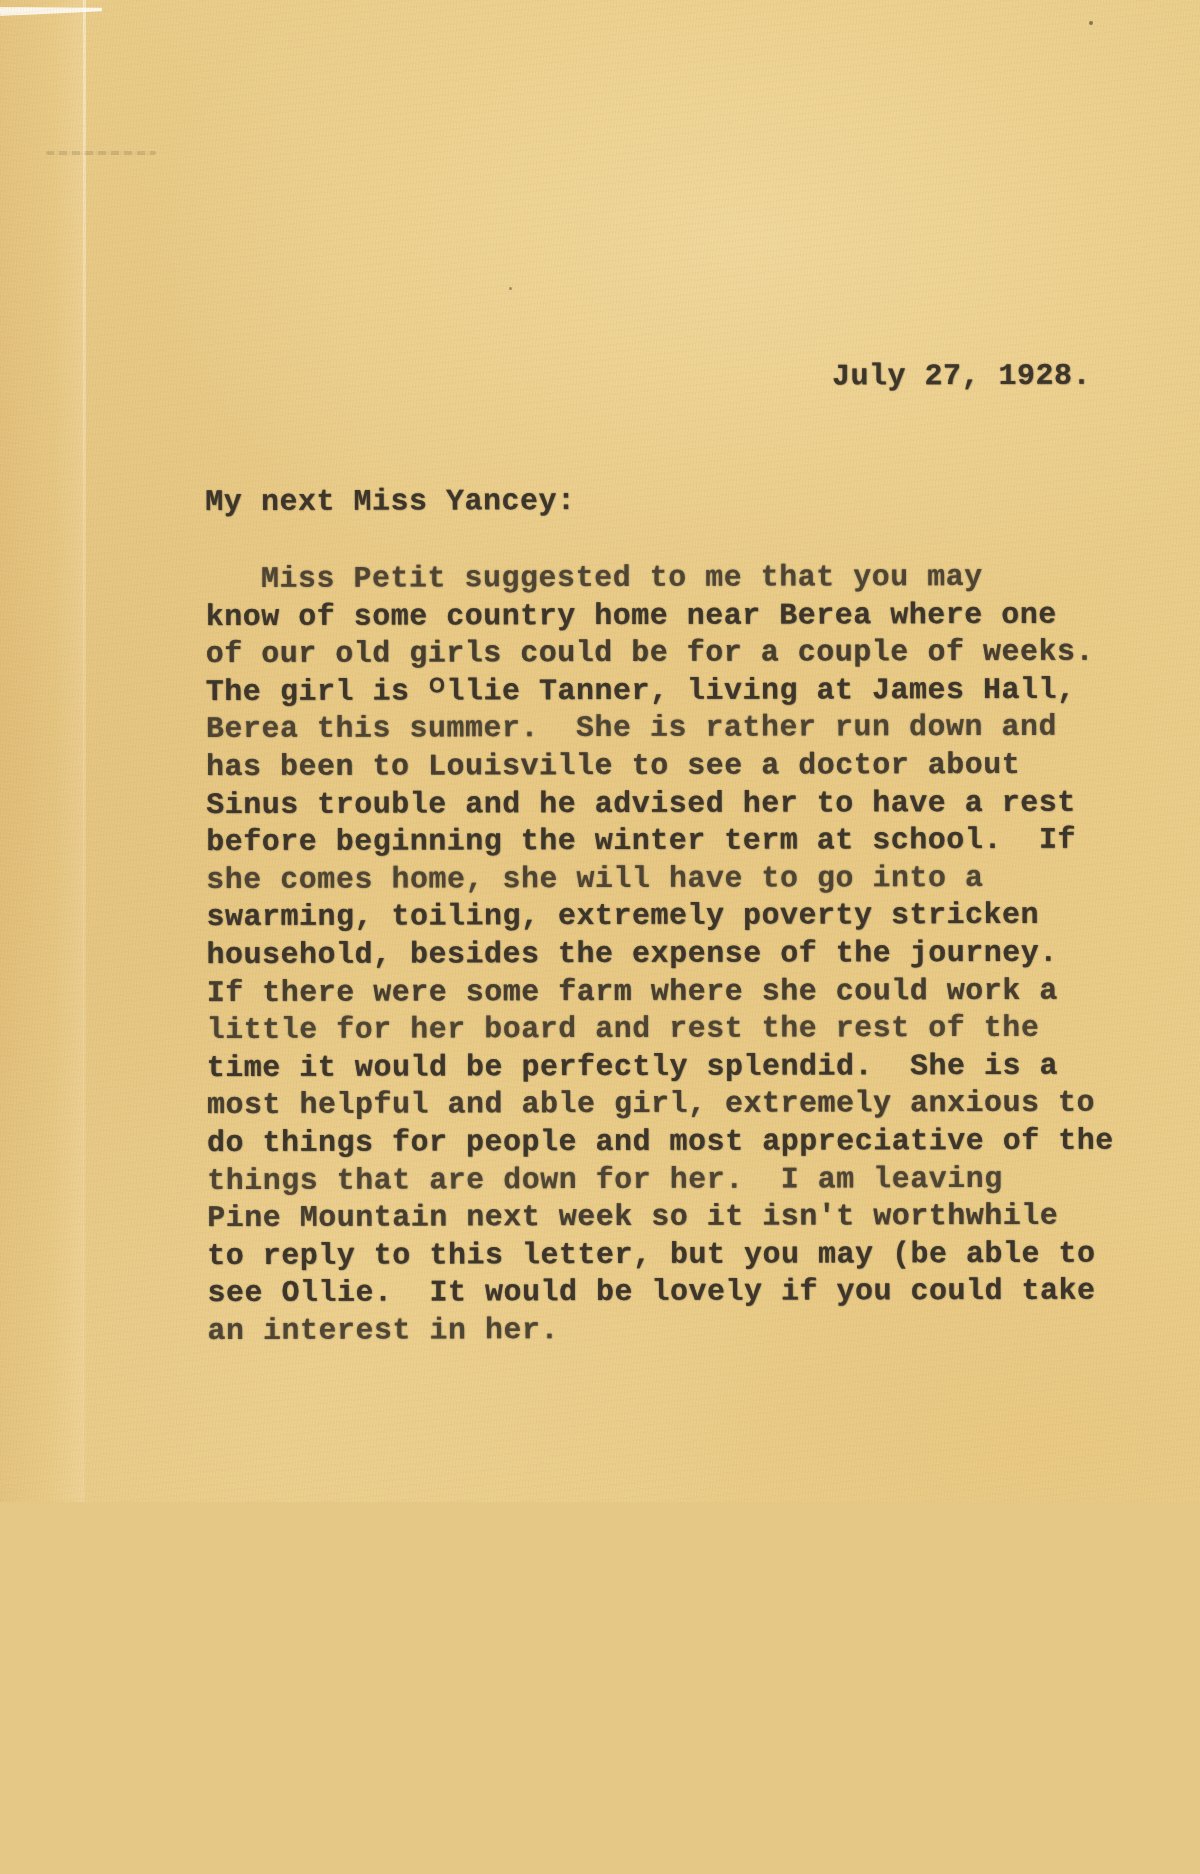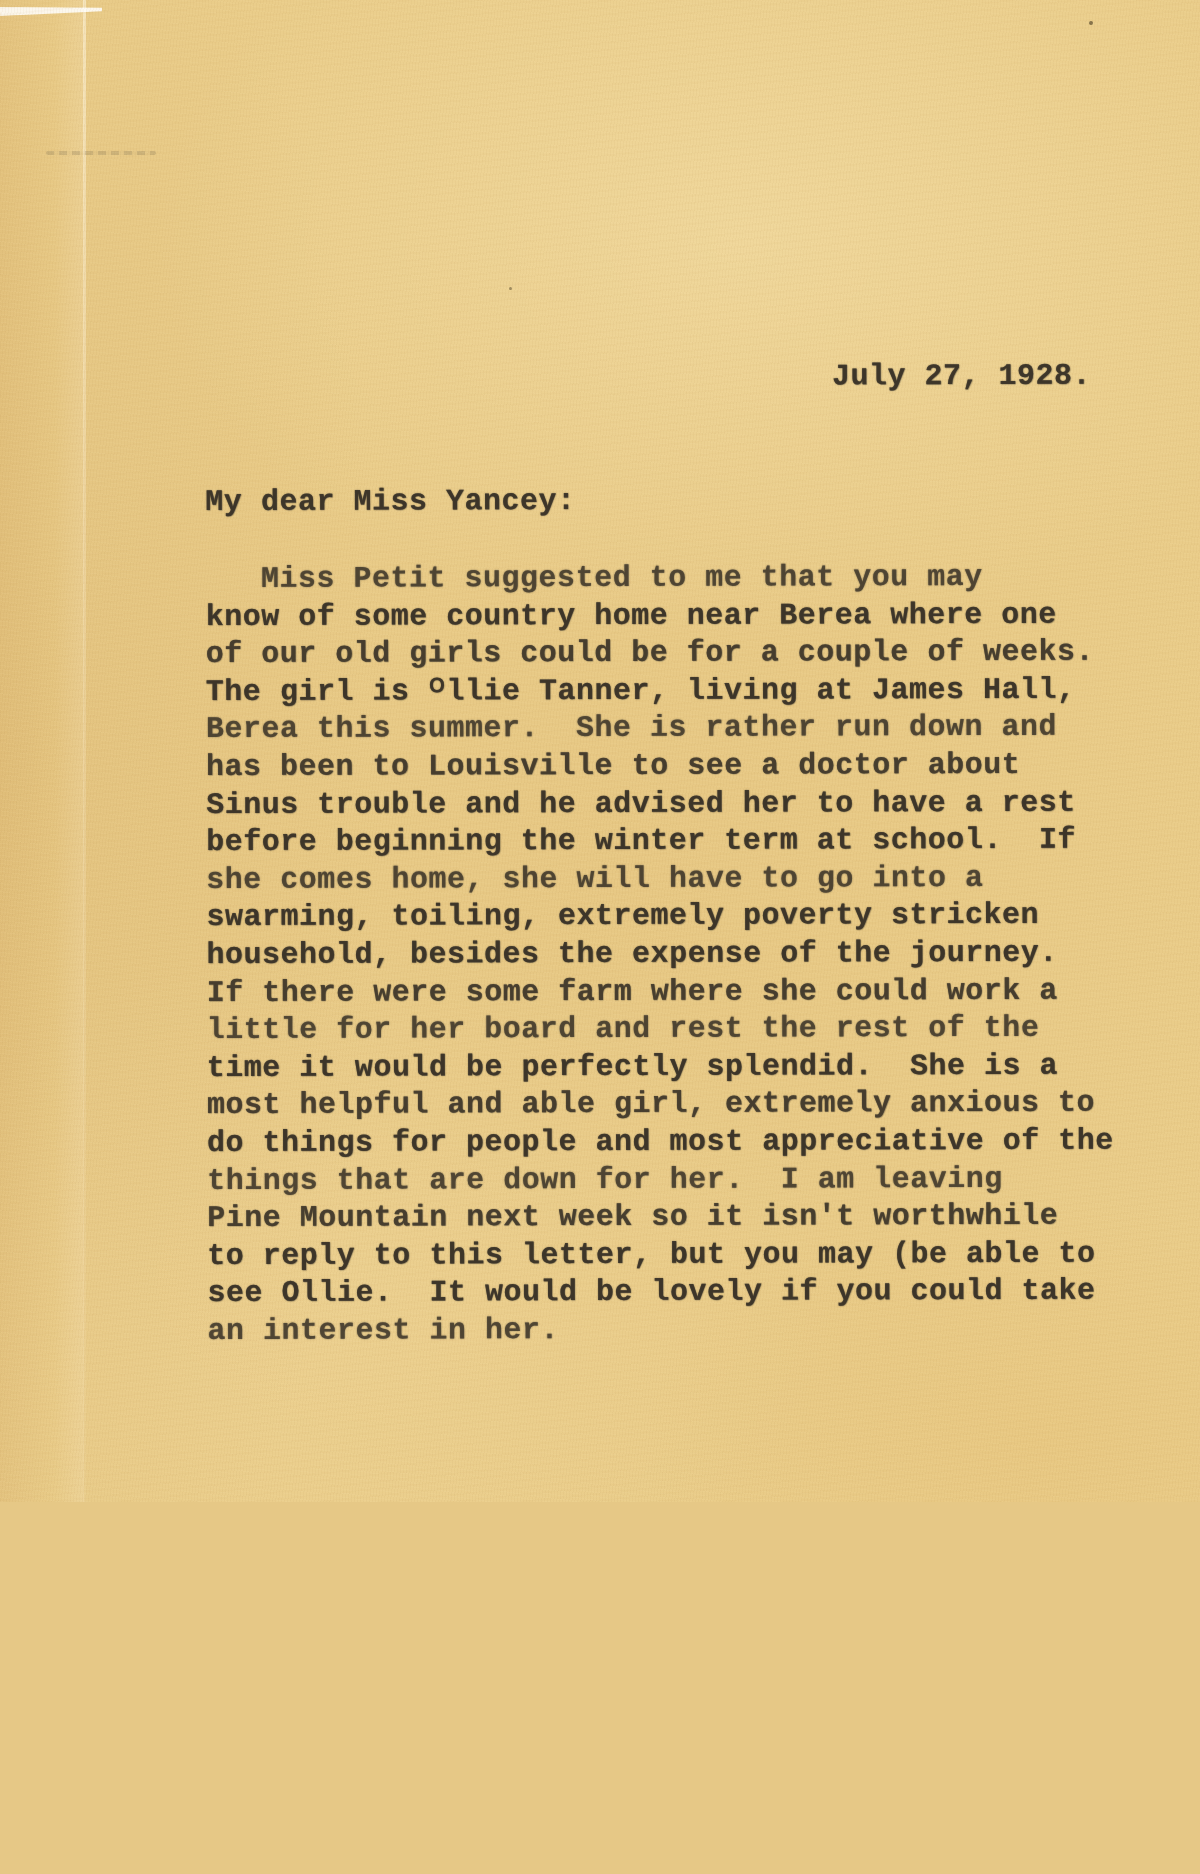--- a/index.html
+++ b/index.html
@@ -93,21 +93,21 @@
   <div id="speck-1" class="speck"></div>
   <div id="speck-2" class="speck"></div>
   <div id="speck-3" class="speck"></div>
   <div id="speck-4" class="speck"></div>
   <div id="speck-5" class="speck"></div>
   <div id="grain"></div>
 
   <div id="type-layer">
     <div id="date-line" class="abs">July 27, 1928.</div>
 
-    <div id="salutation-line" class="abs">My dear Miss Yancey:</div>
+    <div id="salutation-line" class="abs">My next Miss Yancey:</div>
 
     <div id="body-block" class="abs"><div class="letter-line">   Miss Petit suggested to me that you may</div><div class="letter-line">know of some country home near Berea where one</div><div class="letter-line">of our old girls could be for a couple of weeks.</div><div class="letter-line">The girl is ᴼllie Tanner, living at James Hall,</div><div class="letter-line">Berea this summer.  She is rather run down and</div><div class="letter-line">has been to Louisville to see a doctor about</div><div class="letter-line">Sinus trouble and he advised her to have a rest</div><div class="letter-line">before beginning the winter term at school.  If</div><div class="letter-line">she comes home, she will have to go into a</div><div class="letter-line">swarming, toiling, extremely poverty stricken</div><div class="letter-line">household, besides the expense of the journey.</div><div class="letter-line">If there were some farm where she could work a</div><div class="letter-line">little for her board and rest the rest of the</div><div class="letter-line">time it would be perfectly splendid.  She is a</div><div class="letter-line">most helpful and able girl, extremely anxious to</div><div class="letter-line">do things for people and most appreciative of the</div><div class="letter-line">things that are down for her.  I am leaving</div><div class="letter-line">Pine Mountain next week so it isn't worthwhile</div><div class="letter-line">to reply to this letter, but you may (be able to</div><div class="letter-line">see Ollie.  It would be lovely if you could take</div><div class="letter-line">an interest in her.</div></div>
 
 
   </div>
 
   <div id="watermark">PINE MOUNTAIN SS 2012</div>
 </div>
 
 </body></html>

